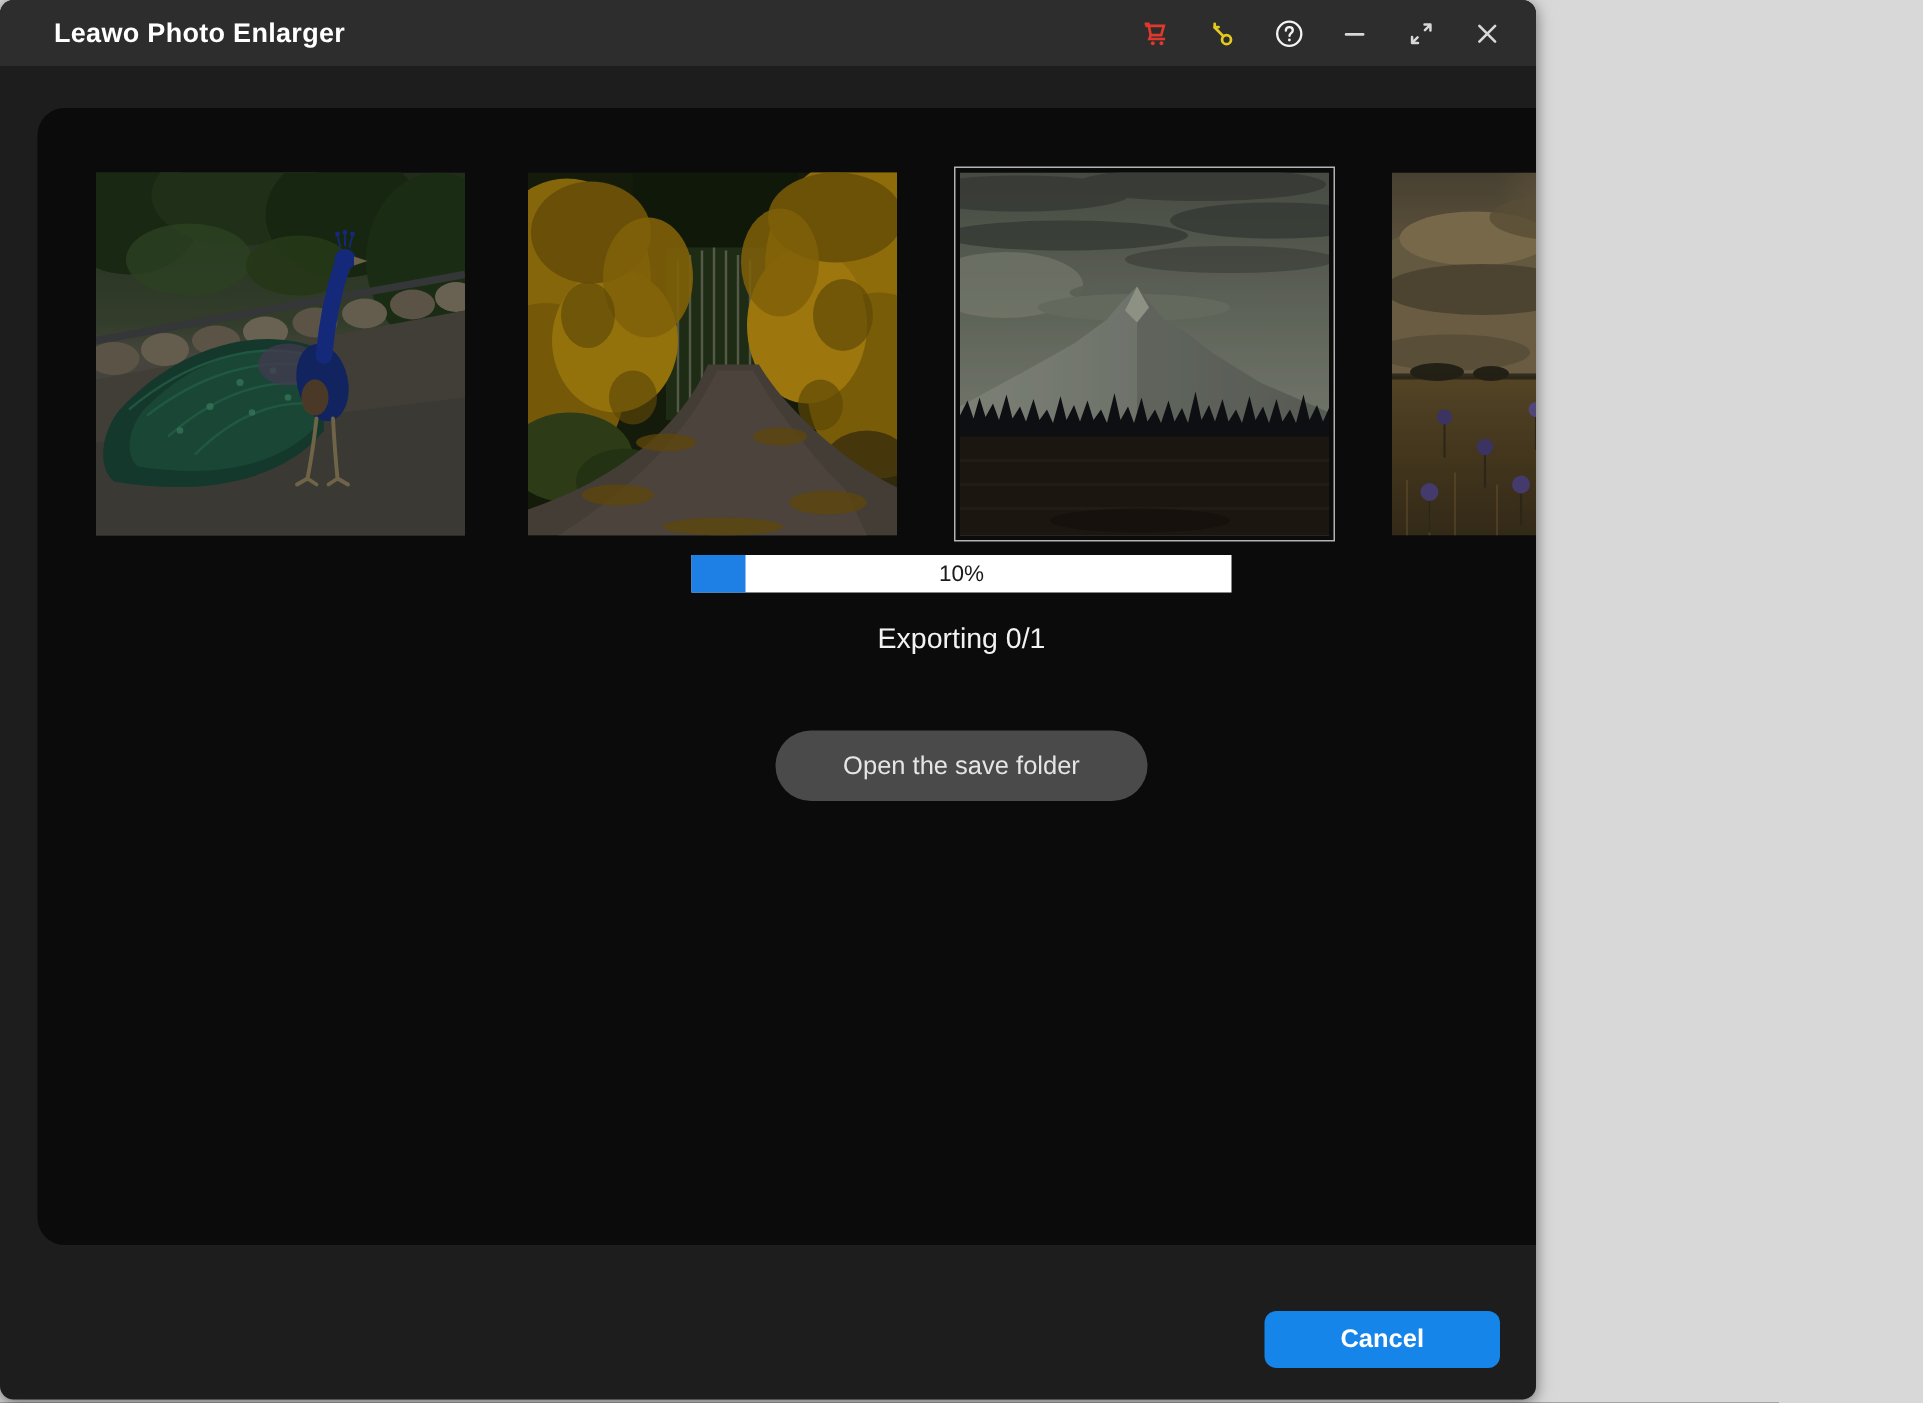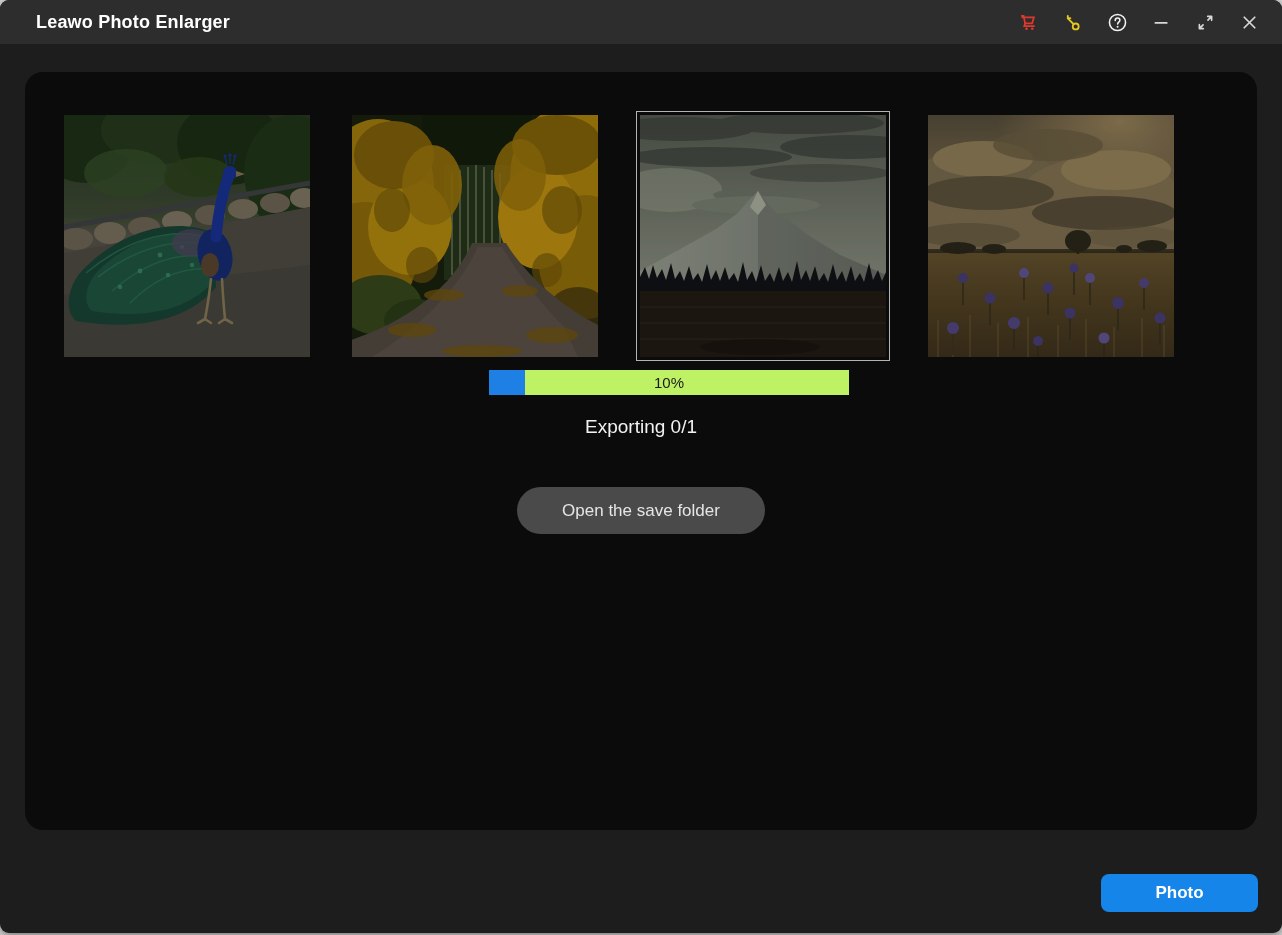--- a/index.html
+++ b/index.html
@@ -4,21 +4,21 @@
 <style>
   * { margin: 0; padding: 0; box-sizing: border-box; }
   html, body {
     width: 1282px; height: 935px;
     background: #d8d8d8;
     font-family: "Liberation Sans", "DejaVu Sans", sans-serif;
     overflow: hidden;
   }
   .window {
     position: absolute; left: 0; top: 0;
-    width: 1282px; height: 933px;
+    width: 1024px; height: 933px;
     background: #1d1d1e;
     border-radius: 9px;
     overflow: hidden;
     box-shadow: 0 2px 10px rgba(0,0,0,.5);
   }
   
   .titlebar {
     position: absolute; left: 0; top: 0; right: 0; height: 44px;
     background: #2d2d2d;
     display: flex; align-items: center;
@@ -416,25 +416,25 @@
             <circle cx="25" cy="213" r="6" fill="#5a4d8f"></circle>
               <circle cx="110" cy="226" r="5"></circle>
             <circle cx="176" cy="223" r="5.5" fill="#6a5da0"></circle>
               <circle cx="146" cy="153" r="4.5"></circle>
           </g>
         </svg>
         <div class="dim"></div>
       </div>
     </div>
 
-    <div class="progress-track" style="background: #bef264; margin-left: 28px;">
+    <div class="progress-track" style="background: #ffffff;">
       <div class="progress-fill" style="width: 10%; background: rgb(30, 128, 228);"></div>
       <div class="progress-label">10%</div>
     </div>
 
     <div class="status-text">Exporting 0/1</div>
 
     <button class="open-folder-btn">Open the save folder</button>
   </div>
 
-  <button class="cancel-btn">Photo</button>
+  <button class="cancel-btn">Cancel</button>
 
 </div>
 
 </body></html>

